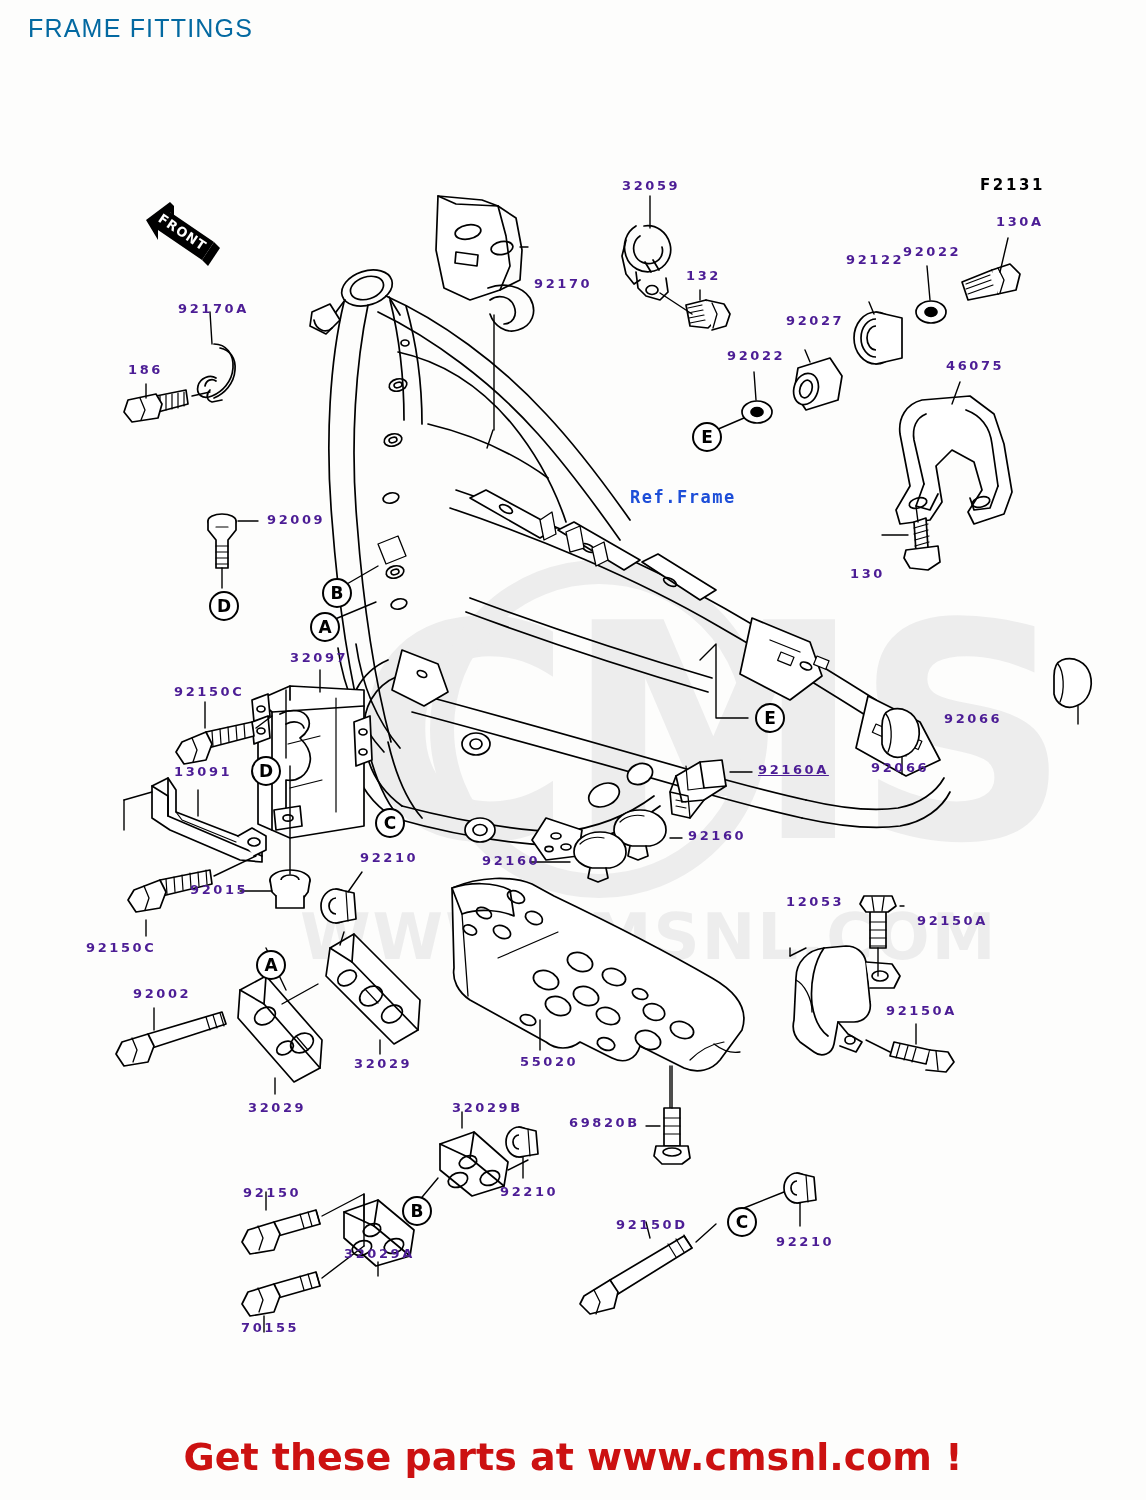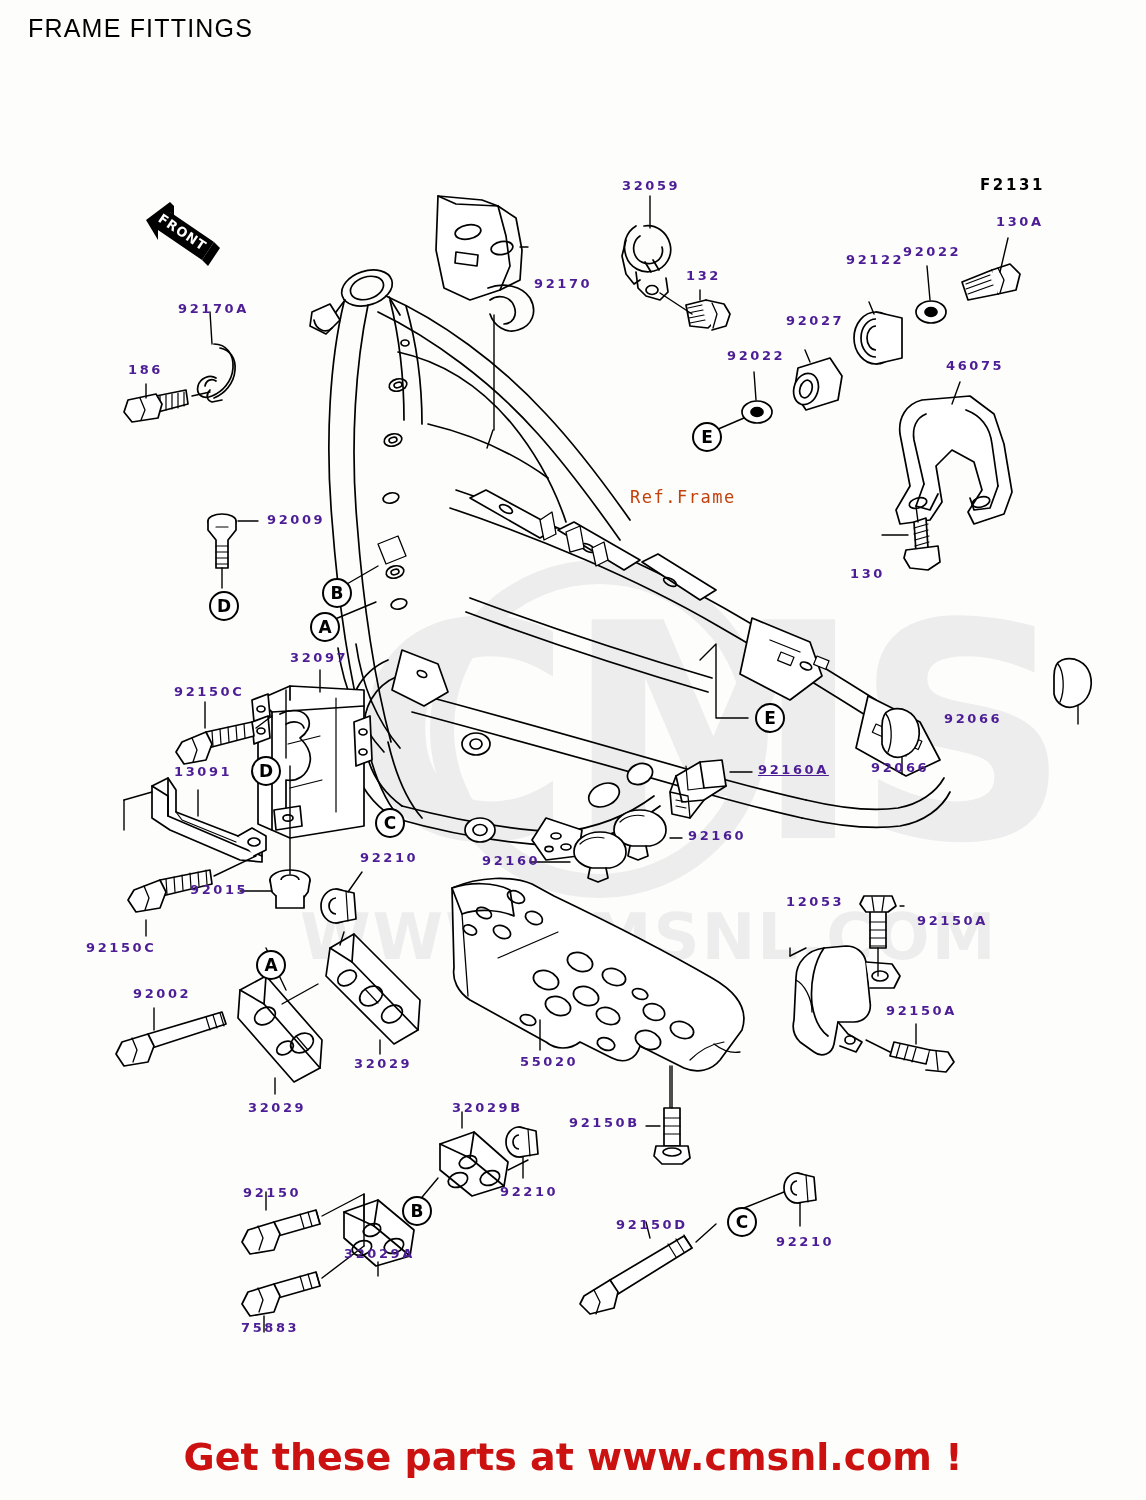--- a/index.html
+++ b/index.html
@@ -4,41 +4,41 @@
 <title>FRAME FITTINGS</title>
 <style>
   html,body{margin:0;padding:0;background:#fefefe;}
   body{
     width:1146px;height:1500px;position:relative;overflow:hidden;
     font-family:"Liberation Sans","DejaVu Sans",sans-serif;
     background:#fdfdfc;
   }
   #page-title{
     position:absolute;left:28px;top:14px;
-    font-size:25px;letter-spacing:1.2px;color:#000000;font-weight:400;
+    font-size:25px;letter-spacing:1.2px;color:#0369a1;font-weight:400;
   }
   #diagram-canvas{position:absolute;left:0;top:0;width:1146px;height:1500px;}
   #footer-cta{
     position:absolute;left:0;top:1435px;width:1146px;text-align:center;
     font-family:"DejaVu Sans","Liberation Sans",sans-serif;
     font-size:38px;font-weight:bold;color:#cc1111;letter-spacing:0px;
   }
   .lbl{
     position:absolute;
     font-family:"DejaVu Sans","Liberation Sans",sans-serif;
     font-size:13px;font-weight:bold;color:#4c1d95;
     letter-spacing:2.6px;white-space:nowrap;
   }
   .refcode{
     position:absolute;font-family:"DejaVu Sans","Liberation Sans",sans-serif;
     font-size:15px;font-weight:bold;letter-spacing:2.6px;color:#000;margin-left:10px;
   }
   .reflbl{
     position:absolute;font-family:"DejaVu Sans Mono","Liberation Mono",monospace;
-    font-size:17px;font-weight:normal;letter-spacing:1.5px;color:#c2410c;white-space:nowrap;
+    font-size:17px;font-weight:bold;letter-spacing:1.5px;color:#1d4ed8;white-space:nowrap;
   }
   .marker{
     position:absolute;width:30px;height:30px;border:2px solid #000;border-radius:50%;
     background:#fff;
     font-family:"DejaVu Sans","Liberation Sans",sans-serif;
     font-size:17px;font-weight:bold;color:#000;
     display:flex;align-items:center;justify-content:center;
     box-sizing:border-box;
   }
   .wmk{
@@ -542,25 +542,25 @@
 <div class="lbl" style="left:944px;top:711px;">92066</div>
 <div class="lbl" style="left:871px;top:760px;">92066</div>
 <div class="lbl" style="left:133px;top:986px;">92002</div>
 <div class="lbl" style="left:248px;top:1100px;">32029</div>
 <div class="lbl" style="left:354px;top:1056px;">32029</div>
 <div class="lbl" style="left:520px;top:1054px;">55020</div>
 <div class="lbl" style="left:786px;top:894px;">12053</div>
 <div class="lbl" style="left:917px;top:913px;">92150A</div>
 <div class="lbl" style="left:886px;top:1003px;">92150A</div>
 <div class="lbl" style="left:452px;top:1100px;">32029B</div>
-<div class="lbl" style="left:569px;top:1115px;">92150B</div>
+<div class="lbl" style="left:569px;top:1115px;">69820B</div>
 <div class="lbl" style="left:500px;top:1184px;">92210</div>
 <div class="lbl" style="left:243px;top:1185px;">92150</div>
 <div class="lbl" style="left:344px;top:1246px;">32029A</div>
-<div class="lbl" style="left:241px;top:1320px;">75883</div>
+<div class="lbl" style="left:241px;top:1320px;">70155</div>
 <div class="lbl" style="left:616px;top:1217px;">92150D</div>
 <div class="lbl" style="left:776px;top:1234px;">92210</div>
 
 <div class="marker" style="left:310px;top:612px;">A</div>
 <div class="marker" style="left:322px;top:578px;">B</div>
 <div class="marker" style="left:209px;top:591px;">D</div>
 <div class="marker" style="left:251px;top:756px;">D</div>
 <div class="marker" style="left:375px;top:808px;">C</div>
 <div class="marker" style="left:692px;top:422px;">E</div>
 <div class="marker" style="left:755px;top:703px;">E</div>

